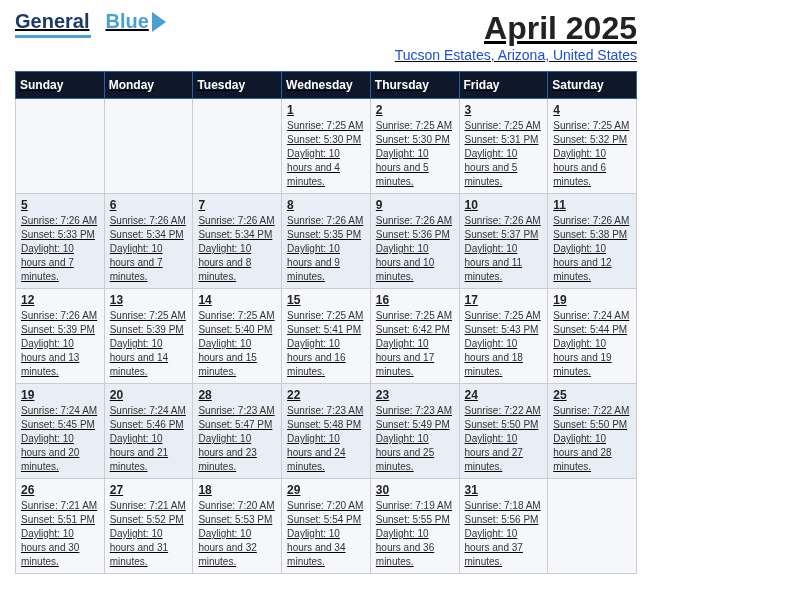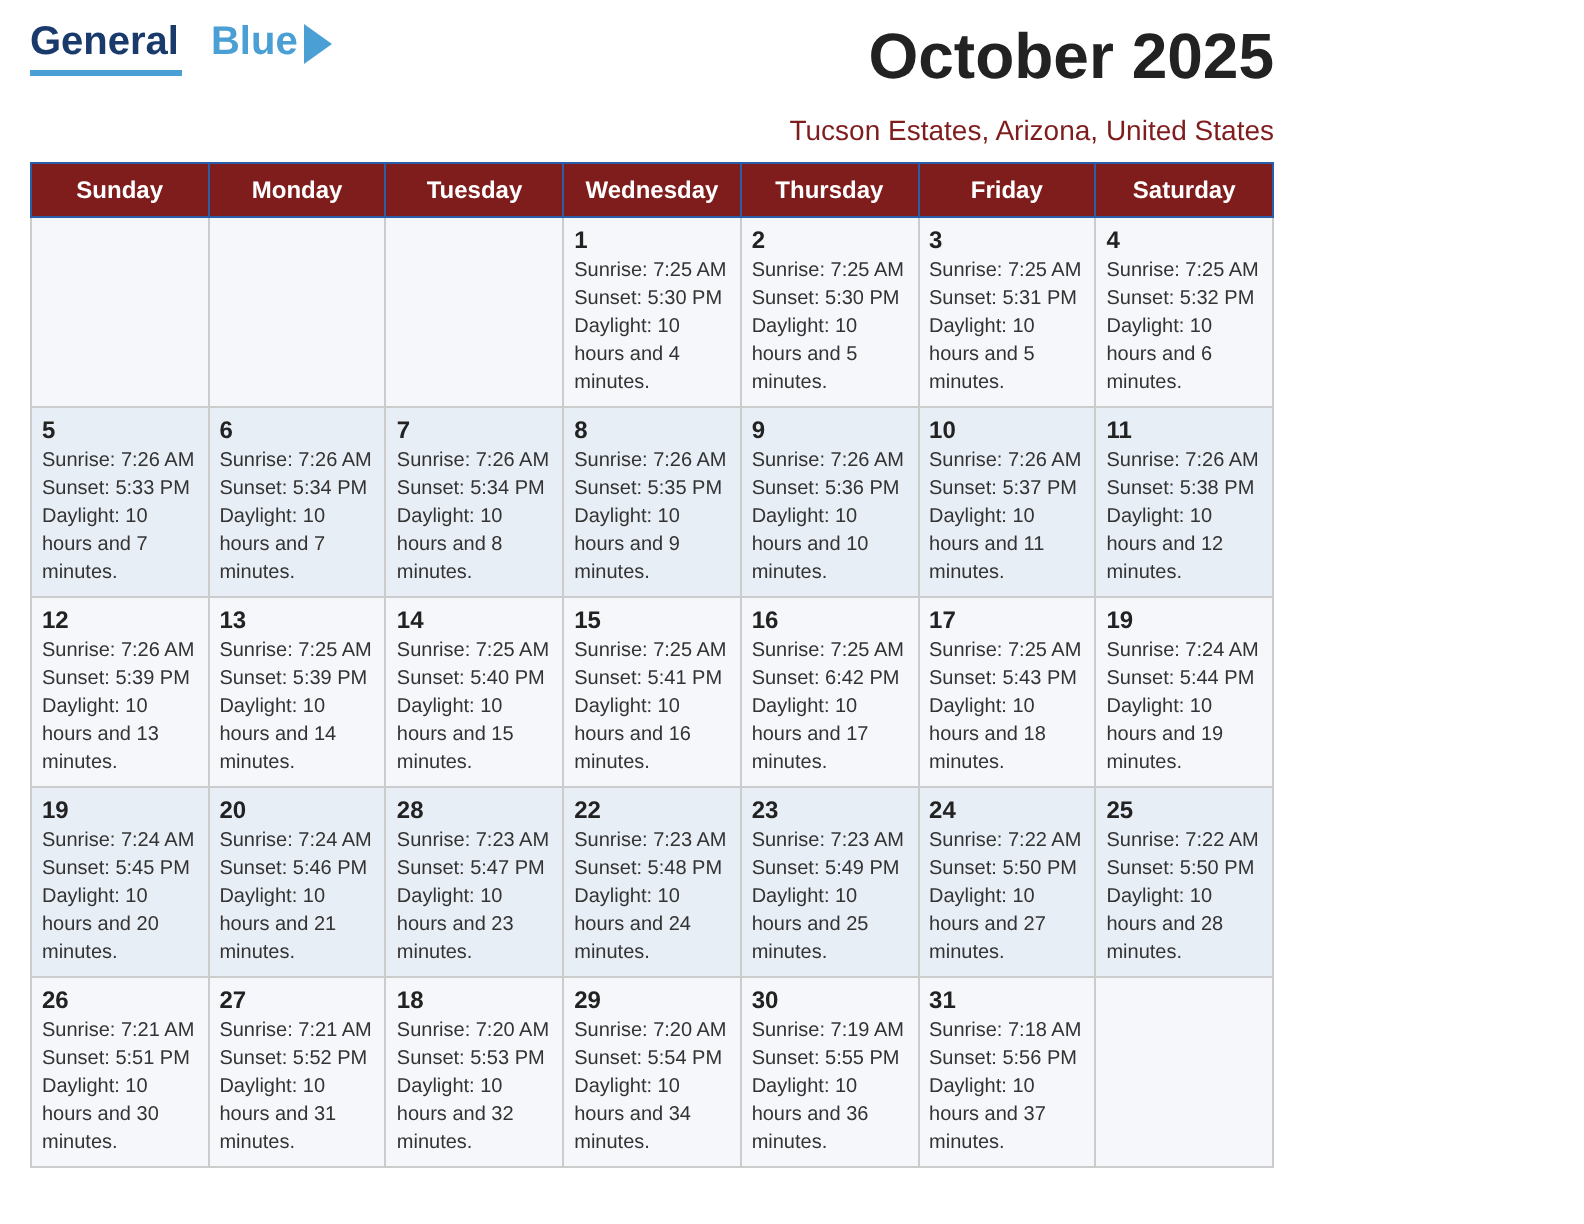--- a/index.html
+++ b/index.html
@@ -5,20 +5,21 @@
     * { box-sizing: border-box; margin: 0; padding: 0; }
     body {
       font-family: Arial, sans-serif;
       background: #fff;
       width: 792px;
       min-height: 612px;
     }
     .container {
       width: 652px;
       padding: 10px 15px;
+      text-decoration: underline;
     }
     .header {
       display: flex;
       align-items: flex-start;
       justify-content: space-between;
       margin-bottom: 8px;
     }
     .logo-img {
       display: flex;
       align-items: center;
@@ -26,35 +27,35 @@
     .title-block {
       text-align: right;
     }
     .month-title {
       font-size: 32px;
       font-weight: bold;
       color: #222;
     }
     .location {
       font-size: 14px;
-      color: #7f1d1d;
-      margin-top: 10px;
+      color: #1d4ed8;
+      margin-top: 0;
     }
     table {
       width: 100%;
       border-collapse: collapse;
       table-layout: fixed;
     }
     thead tr th {
-      background-color: #7f1d1d;
+      background-color: #0f172a;
       color: #fff;
       font-size: 12px;
       font-weight: bold;
       padding: 6px 4px;
-      text-align: center;
+      text-align: left;
       border: 1px solid #2a5fa8;
     }
     tbody tr td {
       border: 1px solid #ccc;
       vertical-align: top;
       padding: 4px 5px;
       font-size: 10.5px;
       color: #222;
       height: 90px;
       background: #fff;
@@ -86,21 +87,21 @@
       <div style="display:flex; flex-direction:column; align-items:flex-start;">
         <div style="display:flex; align-items:center;">
           <span style="font-size:20px; font-weight:bold; color:#1a3a6b;">General</span>
           <span style="font-size:20px; font-weight:bold; color:#4a9fd4; margin-left:16px;">Blue</span>
           <div style="width:0;height:0;border-top:10px solid transparent;border-bottom:10px solid transparent;border-left:14px solid #4a9fd4;margin-left:3px;"></div>
         </div>
         <div style="height:3px; width:76px; background:#4a9fd4; margin-top:2px;"></div>
       </div>
     </div>
     <div class="title-block">
-      <div class="month-title">October 2025</div>
+      <div class="month-title">April 2025</div>
       <div class="location">Tucson Estates, Arizona, United States</div>
     </div>
   </div>
 
   <table>
     <thead>
       <tr>
         <th>Sunday</th>
         <th>Monday</th>
         <th>Tuesday</th>

